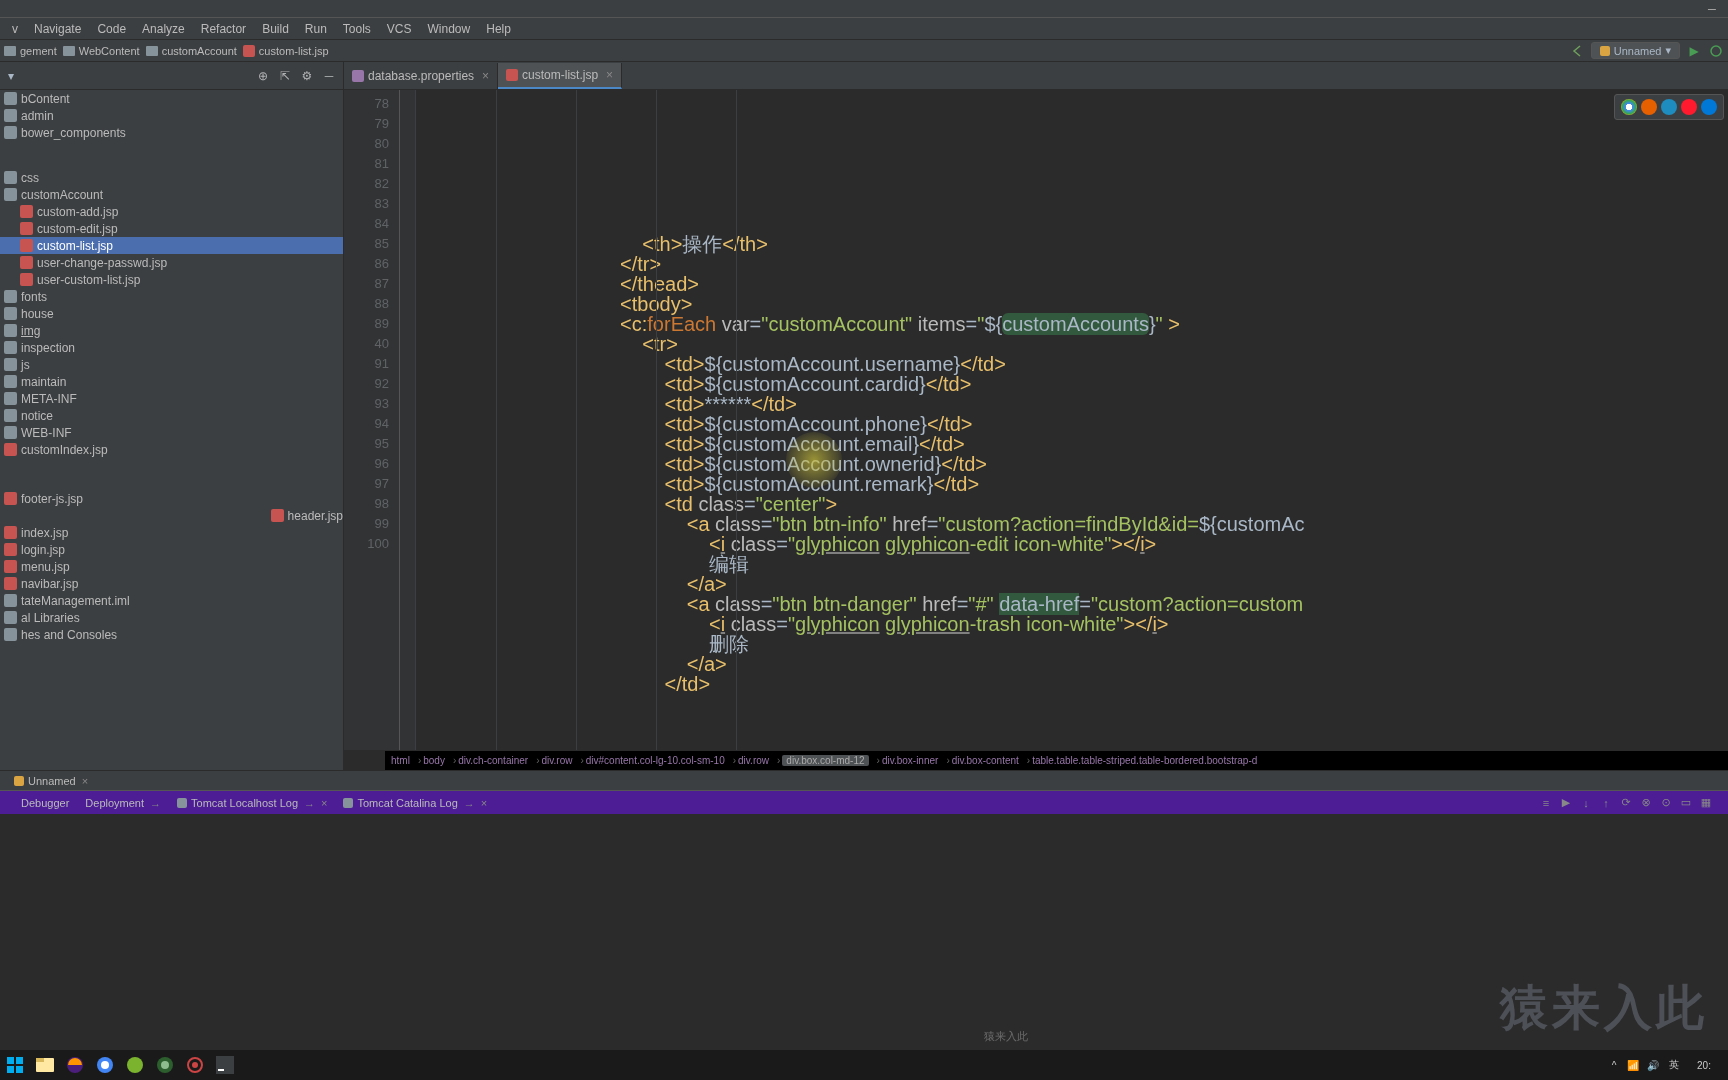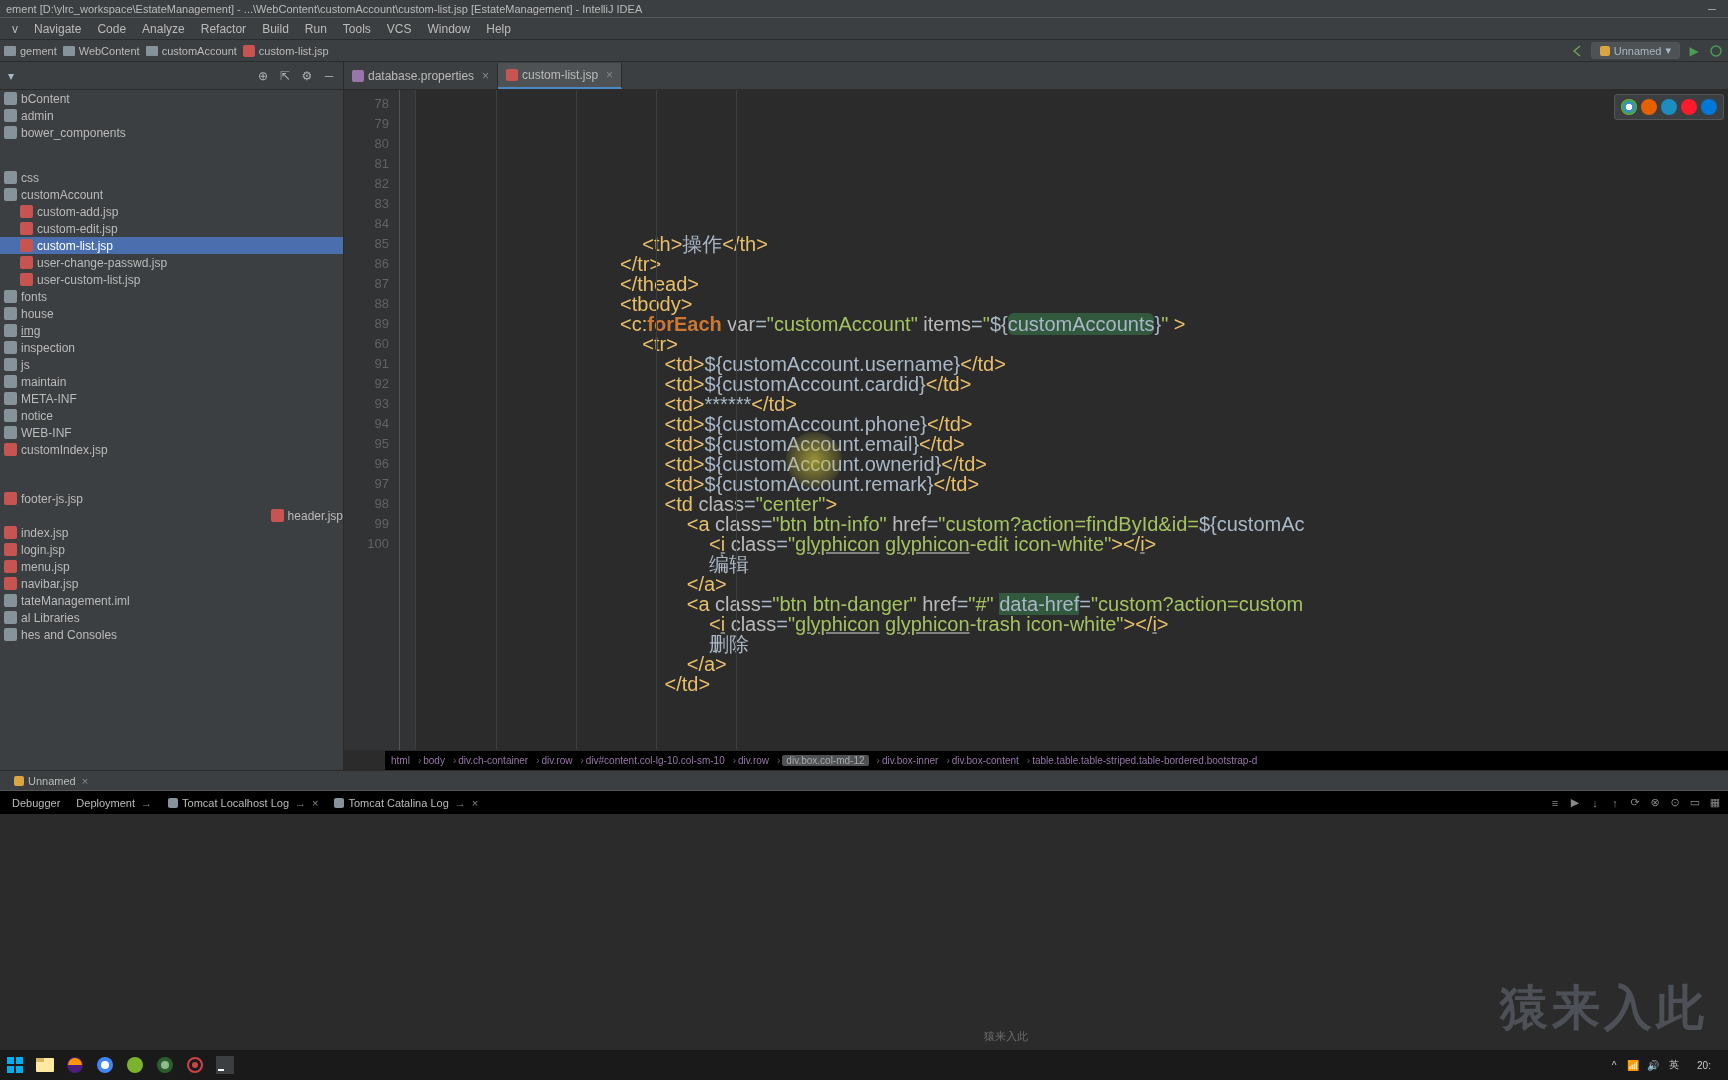--- a/index.html
+++ b/index.html
@@ -52,21 +52,21 @@
 .editor-tab .jsp-icon2 { background: #c75450; }
 .editor-tab .close { color: #888; font-size: 12px; margin-left: 4px; }
 
 .editor-body { flex: 1; display: flex; background: #2b2b2b; overflow: hidden; position: relative; }
 .gutter { width: 56px; background: #313335; text-align: right; padding: 4px 10px 0 0; font-family: "Consolas", monospace; font-size: 13px; color: #606366; line-height: 20px; border-right: 1px solid #555; }
 .fold-gutter { width: 16px; background: #313335; border-right: 1px solid #3c3f41; position: relative; }
 .code { flex: 1; font-family: "Consolas", "Monaco", monospace; font-size: 20px; line-height: 20px; padding: 4px 0 0 4px; white-space: pre; color: #a9b7c6; position: relative; overflow: hidden; }
 .tok-tag { color: #e8bf6a; }
 .tok-attr { color: #bababa; }
 .tok-str { color: #a5c261; }
-.tok-kw { color: #cc7832; font-weight: bold; }
+.tok-kw { color: #cc7832; font-weight: normal; }
 .tok-expr { color: #a9b7c6; }
 .tok-hi { background: #32593d; border-radius: 6px; }
 .tok-attr-hi { background: #32593d; }
 .tok-underline { text-decoration: underline; text-decoration-color: #808080; }
 .code .highlight-circle { position: absolute; left: 370px; top: 342px; width: 56px; height: 56px; background: radial-gradient(circle, rgba(200,190,60,0.7) 0%, rgba(200,190,60,0.2) 60%, transparent 80%); border-radius: 50%; pointer-events: none; }
 
 
 .browser-icons { position: absolute; right: 4px; top: 4px; display: flex; gap: 4px; background: #3c3f41; padding: 4px 6px; border-radius: 3px; border: 1px solid #555; }
 .browser-icons .b-icon { width: 16px; height: 16px; border-radius: 50%; }
 
@@ -78,21 +78,21 @@
 .editor-breadcrumb .crumb-def { color: #9876aa; }
 
 
 .run-tab-row { height: 20px; background: #3c3f41; border-top: 1px solid #2b2b2b; display: flex; align-items: center; padding: 0 6px; }
 .run-tab-row .run-tab { display: flex; align-items: center; gap: 4px; padding: 1px 8px; font-size: 11px; color: #bbbbbb; }
 .run-tab-row .run-tab .tomcat { width: 10px; height: 10px; background: #d9a441; border-radius: 2px; }
 .run-tab-row .close-x { color: #888; margin-left: 2px; }
 
 
 .bottom-panel { height: 260px; background: #2b2b2b; border-top: 1px solid #555; display: flex; flex-direction: column; }
-.bottom-tabs { height: 24px; background: #000000; display: flex; align-items: center; padding: 0 4px; border-bottom: 1px solid #2b2b2b; }
+.bottom-tabs { height: 24px; background: #4c1d95; display: flex; align-items: center; padding: 0 13px; border-bottom: 1px solid #2b2b2b; }
 .bottom-tabs .btab { padding: 2px 8px; font-size: 11px; color: #bbbbbb; display: flex; align-items: center; gap: 4px; }
 .bottom-tabs .pin { color: #888; margin-left: 2px; }
 .bottom-tabs .close-x { color: #888; margin-left: 2px; }
 .bottom-tabs .spacer { flex: 1; }
 .bottom-tabs .btool { width: 18px; height: 18px; color: #888; display: flex; align-items: center; justify-content: center; margin-left: 2px; font-size: 11px; cursor: pointer; }
 
 .bottom-content { flex: 1; background: #2b2b2b; }
 
 
 .tool-window-bar { height: 20px; background: #3c3f41; border-top: 1px solid #2b2b2b; display: flex; align-items: center; padding: 0 4px; font-size: 11px; color: #bbbbbb; }
@@ -115,21 +115,20 @@
 .watermark { position: absolute; right: 20px; bottom: 40px; font-size: 48px; font-family: "Microsoft YaHei", sans-serif; color: rgba(140, 150, 170, 0.35); font-weight: bold; z-index: 100; pointer-events: none; letter-spacing: 4px; }
 .watermark-logo { position: absolute; right: 700px; bottom: 36px; font-size: 11px; color: rgba(200,200,200,0.4); pointer-events: none; }
 
 
 .guide { position: absolute; top: 0; bottom: 0; width: 1px; background: #3c3f41; }
 </style>
 </head>
 <body>
 
 <div class="titlebar">
-  <span>ement [D:\ylrc_workspace\EstateManagement] - ...\WebContent\customAccount\custom-list.jsp [EstateManagement] - IntelliJ IDEA</span>
   <span class="spacer"></span>
   <div class="win-controls">
     <span>─</span>
   </div>
 </div>
 
 <div class="menubar">
   <span>v</span>
   <span>Navigate</span>
   <span>Code</span>
@@ -339,21 +338,21 @@
           <div>80</div>
           <div>81</div>
           <div>82</div>
           <div>83</div>
           <div>84</div>
           <div>85</div>
           <div>86</div>
           <div>87</div>
           <div>88</div>
           <div>89</div>
-          <div>60</div>
+          <div>40</div>
           <div>91</div>
           <div>92</div>
           <div>93</div>
           <div>94</div>
           <div>95</div>
           <div>96</div>
           <div>97</div>
           <div>98</div>
           <div>99</div>
           <div>100</div>

